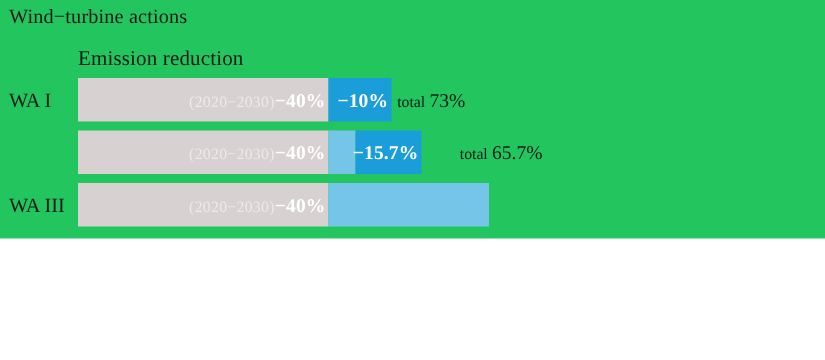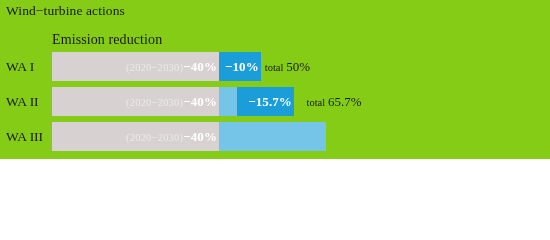--- a/index.html
+++ b/index.html
@@ -10,21 +10,21 @@
     width: 550px;
     height: 159px;
     background: #ffffff;
     font-family: "Liberation Serif", "DejaVu Serif", serif;
     overflow: hidden;
   }
   #figure {
     position: relative;
     width: 550px;
     height: 159px;
-    background: #84cc16;
+    background: #22c55e;
   }
   #chart-title {
     position: absolute;
     left: 6px;
     top: 3px;
     font-size: 13.5px;
     color: #1a1a1a;
     white-space: nowrap;
     letter-spacing: 0.1px;
   }
@@ -137,32 +137,31 @@
       <div class="seg seg-base" id="seg-base-0" style="width: 167px;">
         <span class="seg-inner">
           <span class="period-text">(2020−2030)</span><span class="value-text">−40%</span>
         </span>
       </div><div class="seg seg-light" id="seg-light-0" style="width: 0px;"></div><div class="seg seg-dark" id="seg-dark-0" style="width: 41.75px;">
         <span class="seg-inner dark-value">−10%</span>
       </div>
     </div>
     <div class="total-label" id="total-0" style="left: 264.75px;">
       <span class="total-word">total</span>
-      <span class="total-num">50%</span>
+      <span class="total-num">73%</span>
     </div>
   </div>
 
   <div class="row" id="row-1" style="top:87px;">
-    <div class="row-label">WA II</div>
     <div class="bar-track" id="track-1">
       <div class="seg seg-base" id="seg-base-1" style="width: 167px;">
         <span class="seg-inner">
           <span class="period-text">(2020−2030)</span><span class="value-text">−40%</span>
         </span>
-      </div><div class="seg seg-light" id="seg-light-1" style="width: 17.9525px;"></div><div class="seg seg-dark" id="seg-dark-1" style="width: 57px; text-decoration: underline;">
+      </div><div class="seg seg-light" id="seg-light-1" style="width: 17.9525px;"></div><div class="seg seg-dark" id="seg-dark-1" style="width: 44px; text-decoration: underline;">
         <span class="seg-inner dark-value">−15.7%</span>
       </div>
     </div>
     <div class="total-label" id="total-1" style="left: 306.5px;">
       <span class="total-word">total</span>
       <span class="total-num">65.7%</span>
     </div>
   </div>
 
   <div class="row" id="row-2" style="top:122px;">

